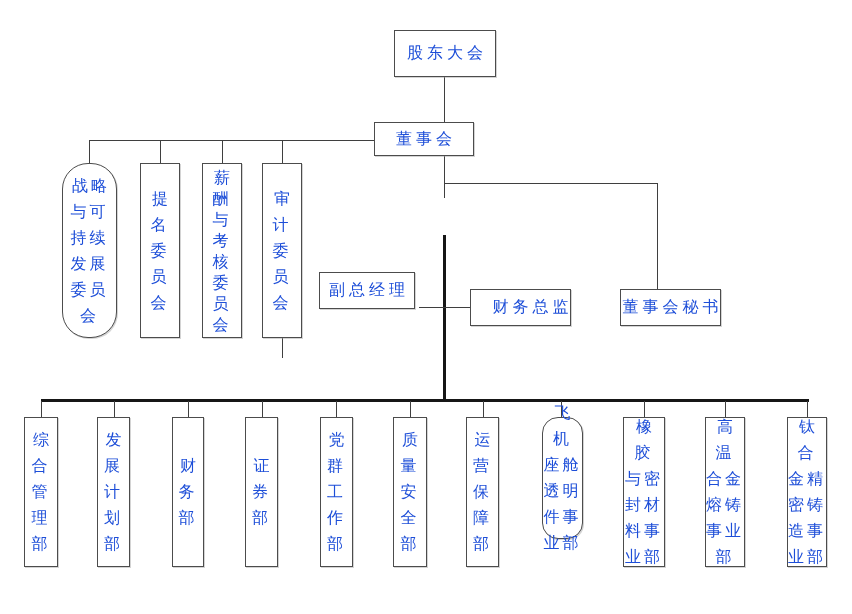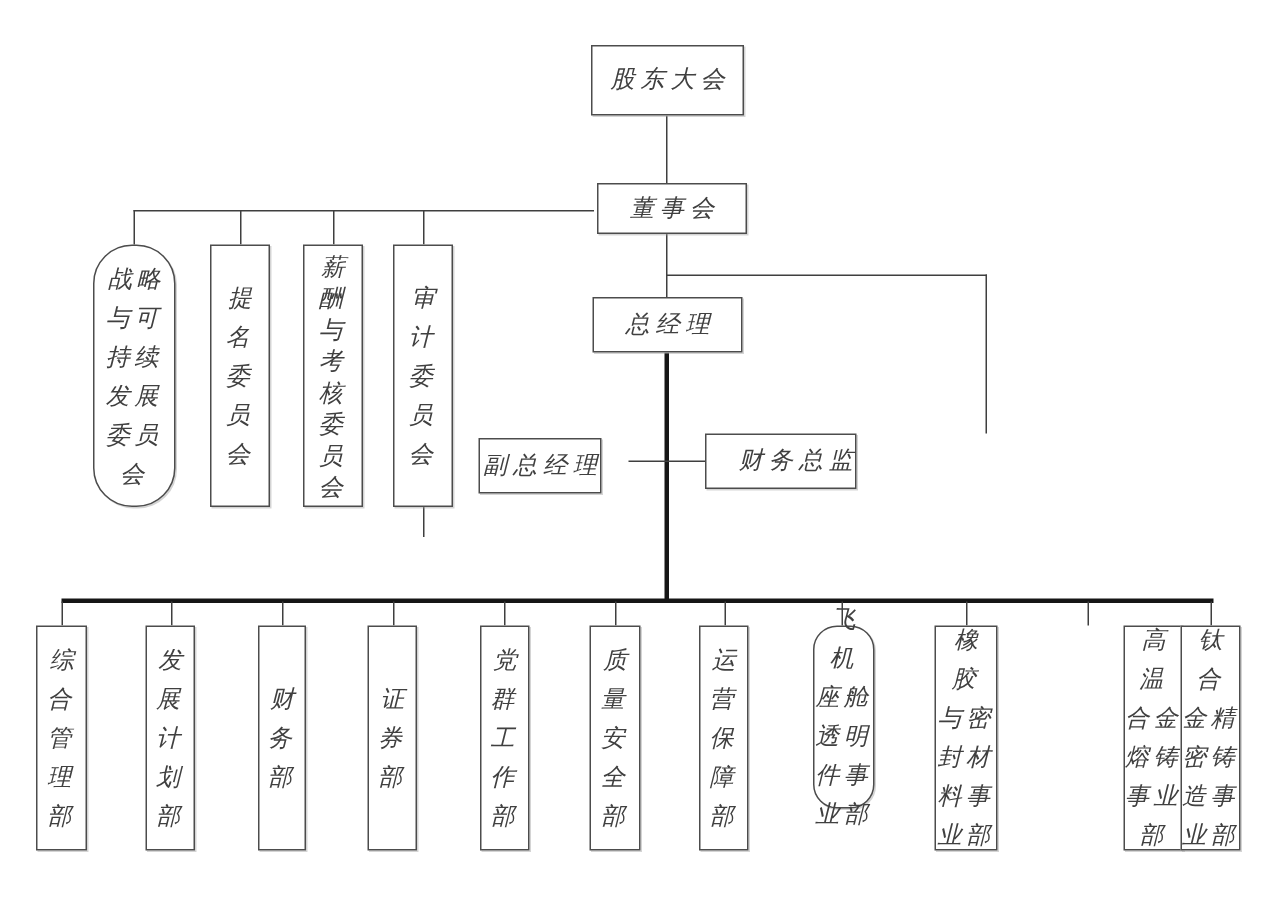--- a/index.html
+++ b/index.html
@@ -15,23 +15,22 @@
   .box {
     position: absolute;
     box-sizing: border-box;
     border: 1px solid #4c4c4c;
     background: #ffffff;
     display: flex;
     align-items: center;
     justify-content: center;
     text-align: center;
     font-size: 16px;
-    color: #404040;
+    color: #1d4ed8;
     box-shadow: 1px 1px 0 rgba(160,160,160,0.45);
-    font-style: italic;
   }
   .h { letter-spacing: 4px; white-space: nowrap; text-indent: 4px; }
   .v { white-space: pre-line; line-height: 26px; letter-spacing: 3px; text-indent: 3px; }
   .v.tight { line-height: 21px; }
   .line { position: absolute; background: #3f3f3f; }
   .line.bold { background: #161616; }
 </style>
 </head>
 <body>
 
@@ -56,24 +55,24 @@
   <div class="line" style="left:262px; top:401px; width:1px; height:16px;"></div>
   <div class="line" style="left:336px; top:401px; width:1px; height:16px;"></div>
   <div class="line" style="left:410px; top:401px; width:1px; height:16px;"></div>
   <div class="line" style="left:483px; top:401px; width:1px; height:16px;"></div>
   <div class="line" style="left:561px; top:401px; width:1px; height:16px;"></div>
   <div class="line" style="left:644px; top:401px; width:1px; height:16px;"></div>
   <div class="line" style="left:725px; top:401px; width:1px; height:16px;"></div>
   <div class="line" style="left:807px; top:401px; width:1px; height:16px;"></div>
 
   <div class="box h" style="left:394px; top:30px;  width:102px; height:47px;">股东大会</div>
-  <div class="box h" style="left:398px; top:122px; width:100px; height:34px;">董事会</div>
-  <div class="box h" style="left:395px; top:198px; width:100px; height:37px;">总经理</div>
-  <div class="box h" style="left:319px; top:292px; width:82px; height:37px;">副总经理</div>
+  <div class="box h" style="left:374px; top:122px; width:100px; height:34px;">董事会</div>
+  <div class="box h" style="left:319px; top:272px; width:96px; height:37px;">副总经理</div>
   <div class="box h" style="left:470px; top:289px; width:101px; height:37px;padding-left:20px;">财务总监</div>
+  <div class="box h" style="left:620px; top:289px; width:101px; height:37px;">董事会秘书</div>
 
   <div class="box v" style="left:62px;  top:163px; width:55px; height:175px;border-radius:26px;">战略
 与可
 持续
 发展
 委员
 会</div>
   <div class="box v" style="left:140px; top:163px; width:40px; height:175px;">提
 名
 委
@@ -127,21 +126,21 @@
   <div class="box v" style="left:542px; top:417px; width:41px; height:122px;border-radius:16px;">飞机
 座舱
 透明
 件事
 业部</div>
   <div class="box v" style="left:623px; top:417px; width:42px; height:150px;">橡胶
 与密
 封材
 料事
 业部</div>
-  <div class="box v" style="left:705px; top:417px; width:40px; height:150px;margin-left:44px;">高温
+  <div class="box v" style="left:705px; top:417px; width:40px; height:150px;">高温
 合金
 熔铸
 事业
 部</div>
   <div class="box v" style="left:787px; top:417px; width:40px; height:150px;">钛合
 金精
 密铸
 造事
 业部</div>
 

